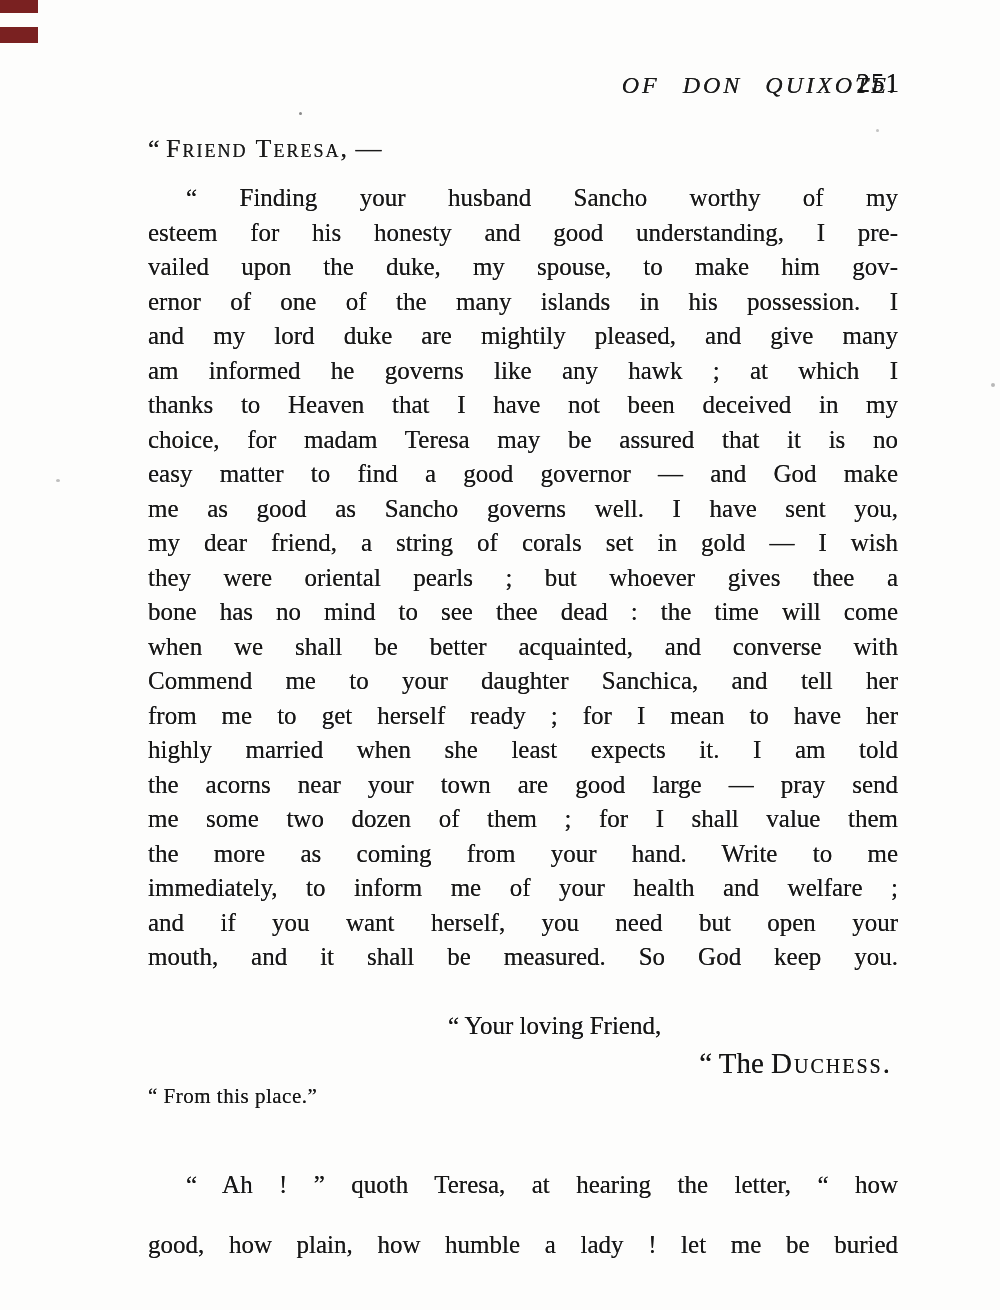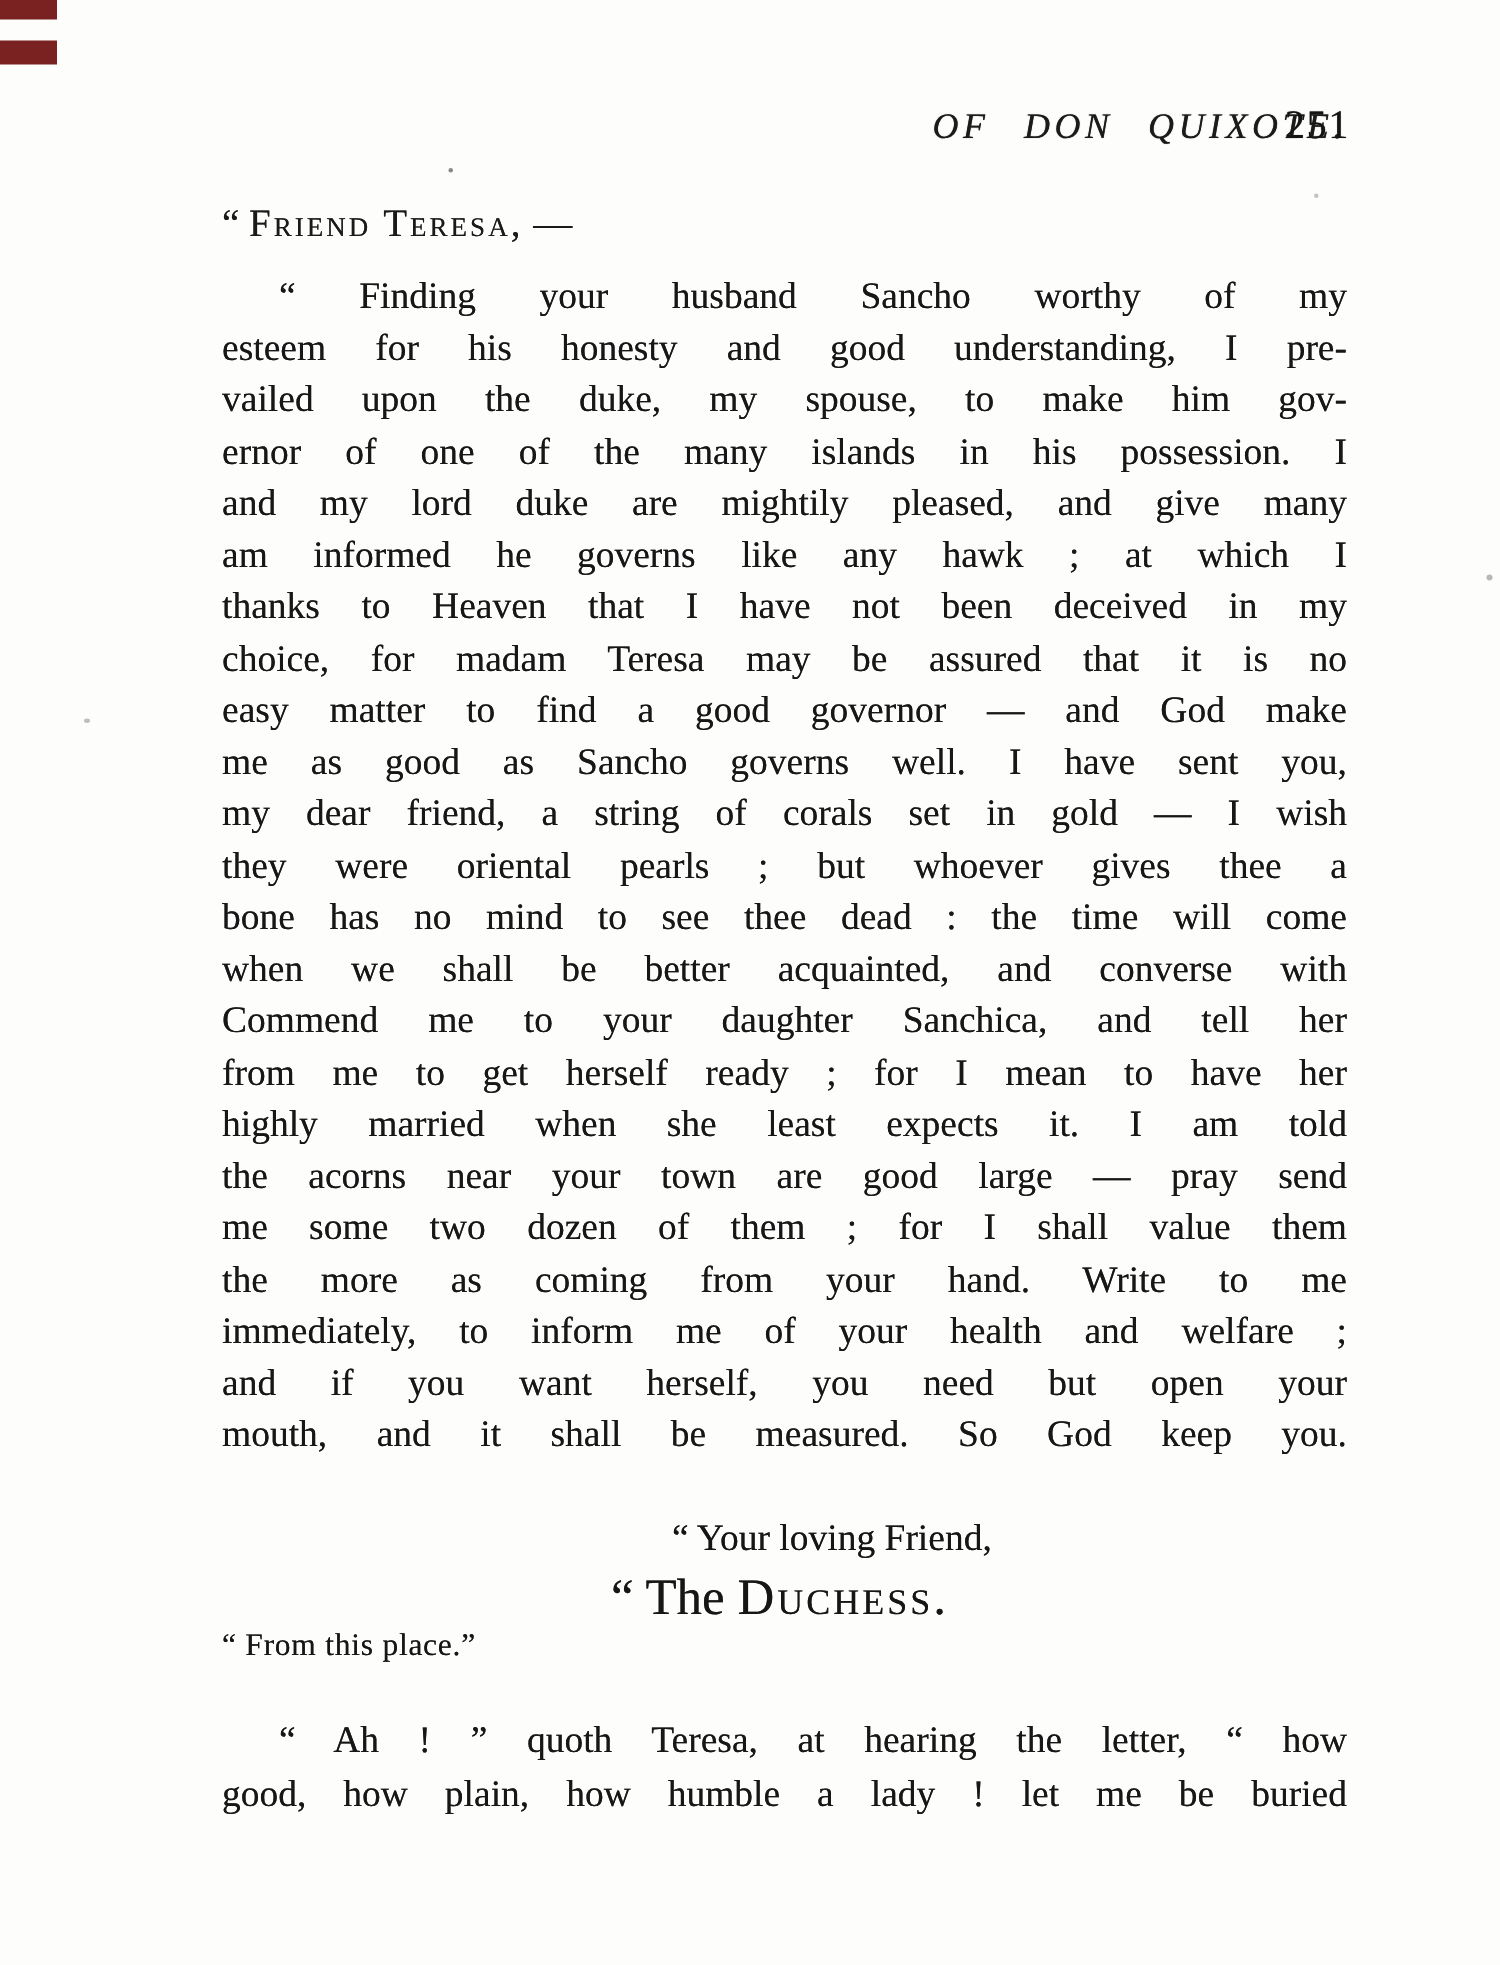--- a/index.html
+++ b/index.html
@@ -100,22 +100,22 @@
     top: 1012px;
     left: 448px;
     font-size: 25px;
     text-shadow: 0 0 0.4px #444;
   }
   .sig-duchess {
     position: absolute;
     top: 1047px;
     left: 148px;
     width: 744px;
-    text-align: center;
-    font-size: 34px;
+    text-align: right;
+    font-size: 29px;
     text-shadow: 0 0 0.4px #444;
   }
   .postscript {
     position: absolute;
     top: 1084px;
     left: 148px;
     font-size: 21px;
     letter-spacing: 0.5px;
     text-shadow: 0 0 0.4px #444;
   }
@@ -125,20 +125,21 @@
     top: 1143px;
     left: 148px;
     width: 750px;
     font-size: 25px;
     color: #171717;
     text-shadow: 0 0 0.4px #444;
   }
   .para2 .jline {
     height: 35.5px;
     line-height: 35.5px;
+    margin-top: 24px;
   }
 </style>
 </head>
 <body>
 
 <div class="page">
 
   <div class="corner-mark mark1"></div>
   <div class="corner-mark mark2"></div>
   <div class="speck s1"></div>

